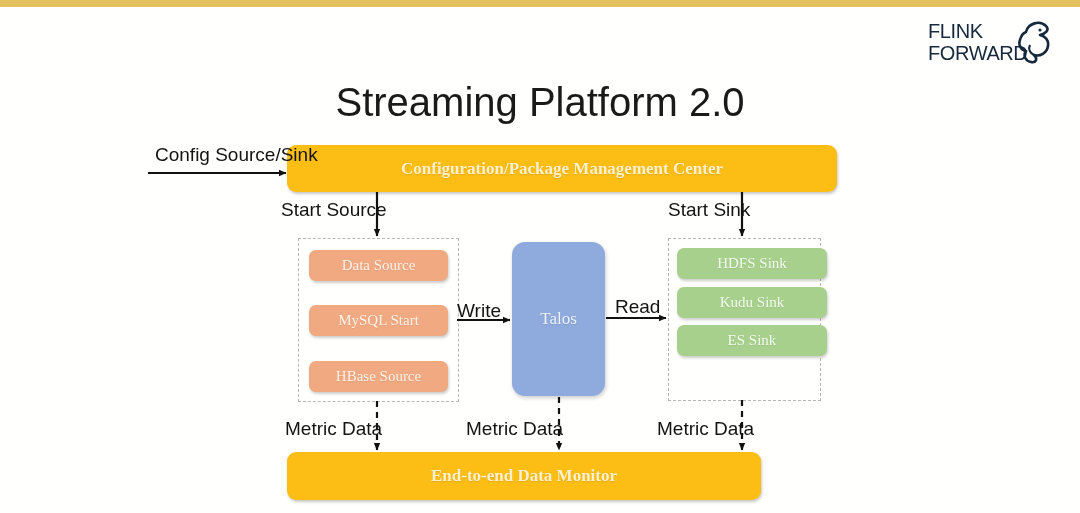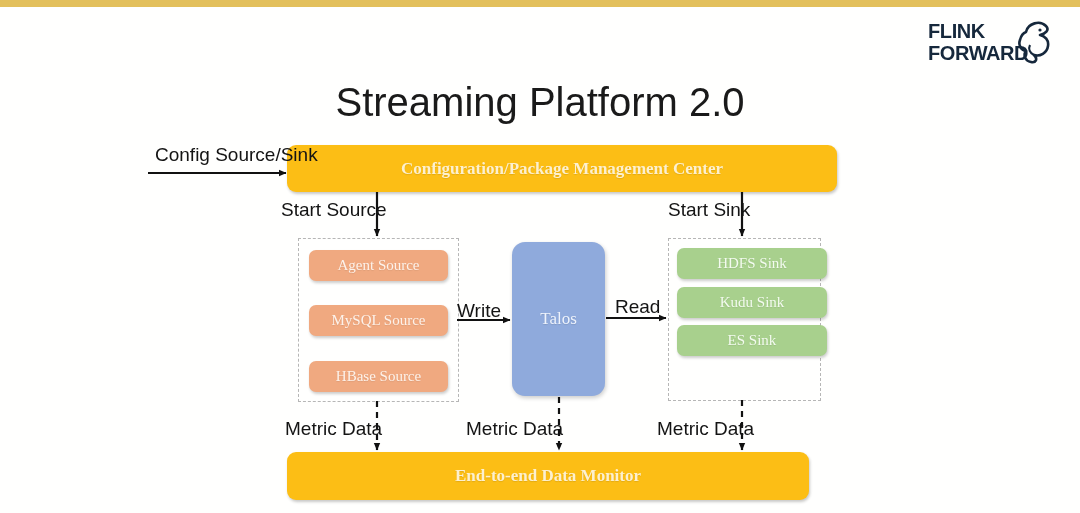--- a/index.html
+++ b/index.html
@@ -28,21 +28,21 @@
   #logo {
     position: absolute;
     left: 928px; top: 18px;
     width: 122px; height: 52px;
   }
   #logo .logo-text {
     position: absolute;
     left: 0; top: 2px;
     color: #16283c;
     font-family: "Liberation Sans", sans-serif;
-    font-weight: bold;
+    font-weight: normal;
     font-size: 20px;
     line-height: 22px;
     letter-spacing: -0.4px;
   }
   #logo .logo-mark {
     position: absolute;
     left: 82px; top: 0px;
   }
   
   #title {
@@ -70,21 +70,21 @@
     font-weight: bold;
     font-size: 17px;
     text-shadow: 0 1px 1px rgba(0,0,0,0.10);
   }
   #config-bar {
     left: 287px; top: 145px;
     width: 550px; height: 47px;
   }
   #monitor-bar {
     left: 287px; top: 452px;
-    width: 522px; height: 48px;
+    width: 474px; height: 48px;
   }
   
   .dashed-box {
     position: absolute;
     border: 1px dashed #b6b6b6;
     background: transparent;
   }
   #source-group { left: 298px; top: 238px; width: 159px; height: 162px; }
   #sink-group   { left: 668px; top: 238px; width: 151px; height: 161px; }
   
@@ -175,22 +175,22 @@
     </svg>
   </div>
 
   <div id="title">Streaming Platform 2.0</div>
 
   <div id="config-bar" class="amber-bar">Configuration/Package Management Center</div>
 
   <div id="monitor-bar" class="amber-bar">End-to-end Data Monitor</div>
 
   <div id="source-group" class="dashed-box">
-    <div class="chip source" style="top:11px">Agent Source</div>
-    <div class="chip source" style="top:66px">MySQL Source</div>
+    <div class="chip source" style="top:11px">Data Source</div>
+    <div class="chip source" style="top:66px">MySQL Start</div>
     <div class="chip source" style="top:122px">HBase Source</div>
   </div>
 
   <div id="sink-group" class="dashed-box">
     <div class="chip sink" style="top:9px">HDFS Sink</div>
     <div class="chip sink" style="top:48px">Kudu Sink</div>
     <div class="chip sink" style="top:86px">ES Sink</div>
   </div>
 
   <div id="talos">Talos</div>

